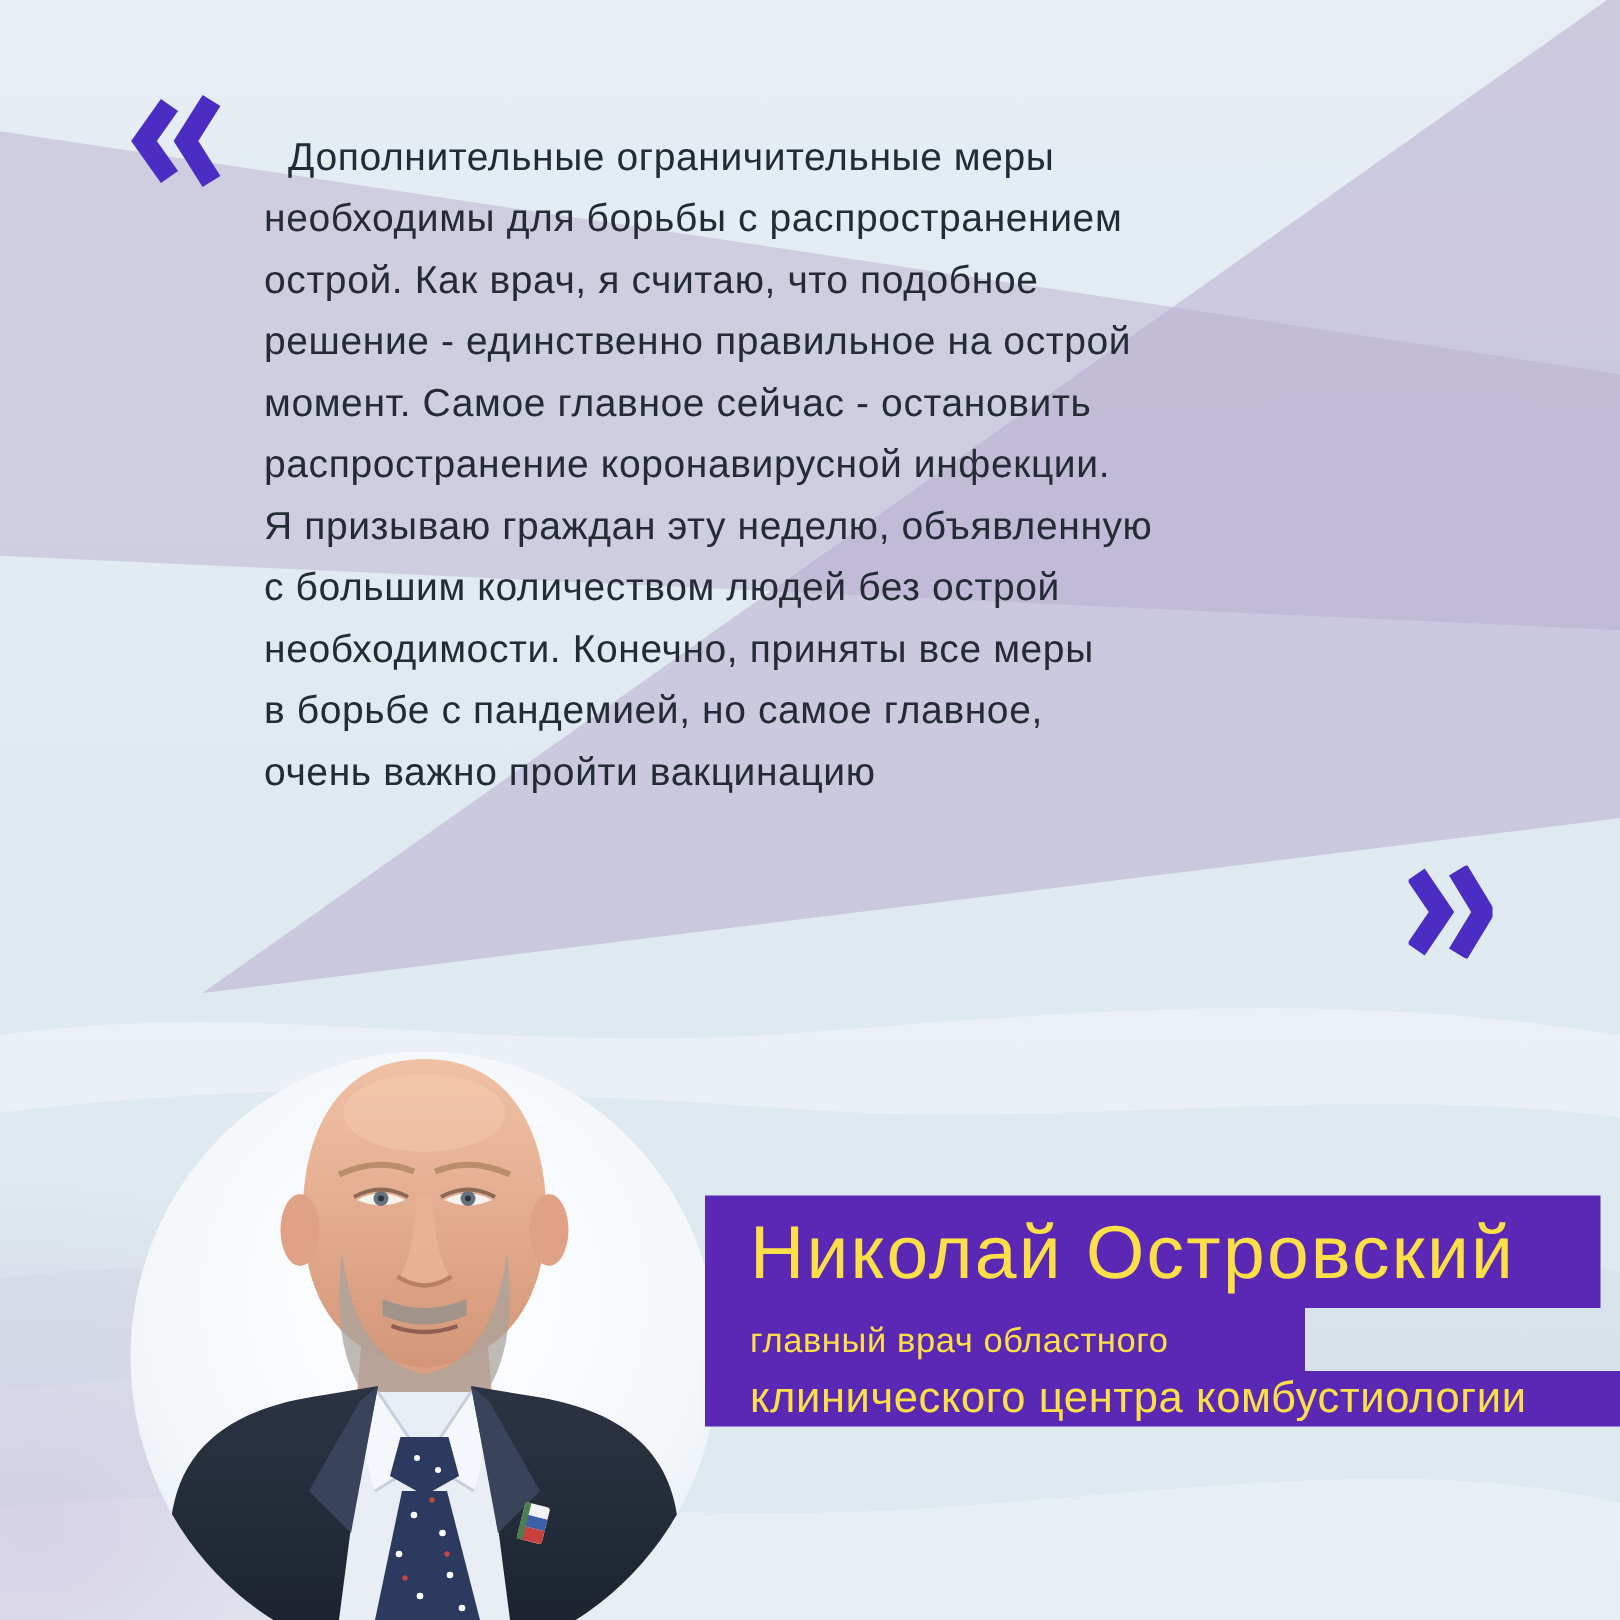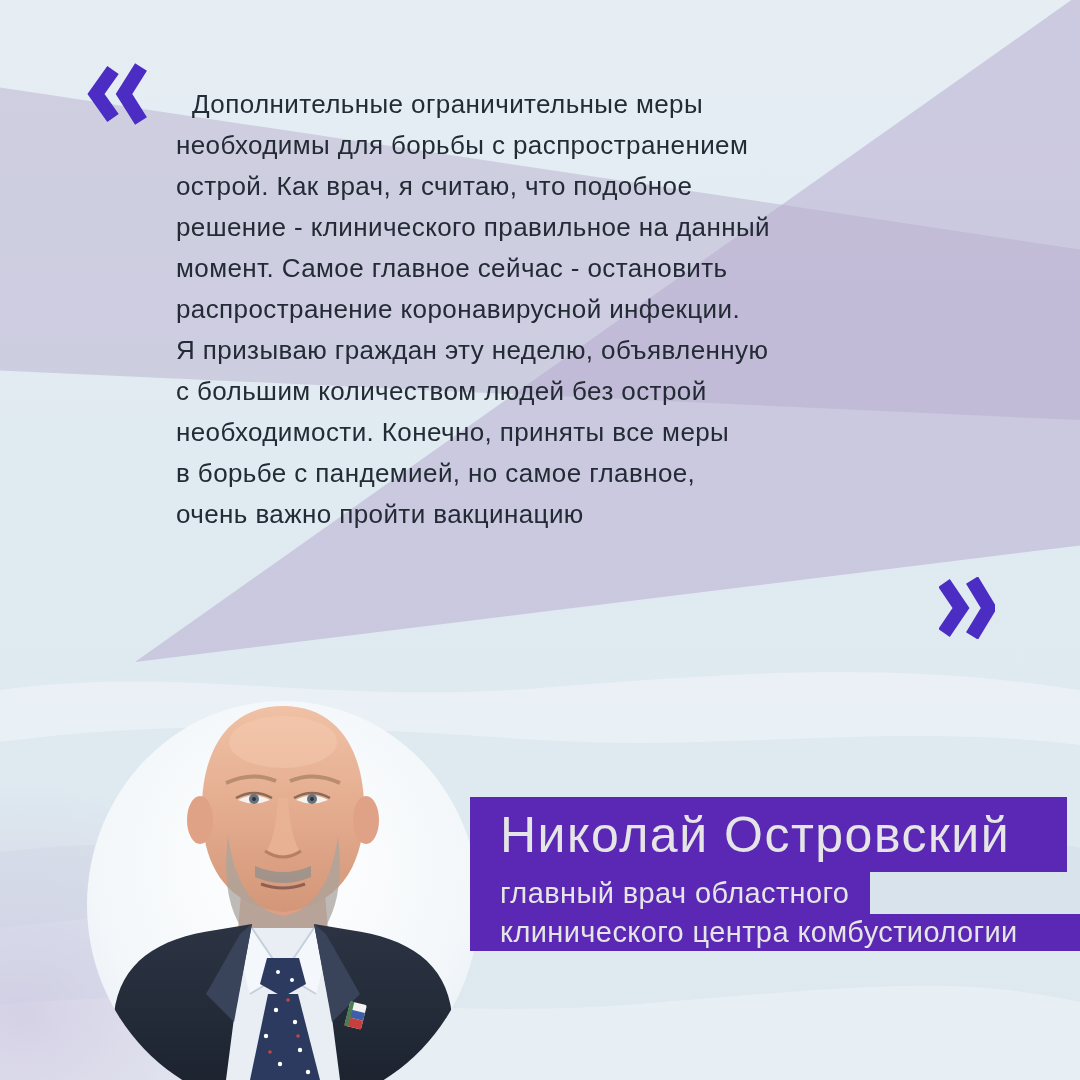--- a/index.html
+++ b/index.html
@@ -29,23 +29,23 @@
     color:#232b35;font-weight:400;
   }
   .q-line{white-space:nowrap;}
   .q-line:first-child{padding-left:16px;}
   .mark{position:absolute;}
   .mark-open{left:86px;top:62px;}
   .mark-close{left:939px;top:577px;}
   
   .portrait{position:absolute;left:0;top:0;width:1080px;height:1080px;pointer-events:none;}
   
-  .panel-row{position:absolute;left:470px;display:flex;align-items:center;color:#e5e5e5;}
+  .panel-row{position:absolute;left:470px;display:flex;align-items:center;color:#fde047;}
   .row-name{top:797px;width:597px;height:75px;font-size:50px;letter-spacing:1.5px;font-weight:400;}
-  .row-title1{top:872px;width:400px;height:42px;font-size:29px;letter-spacing:.4px;}
+  .row-title1{top:872px;width:400px;height:42px;font-size:23px;letter-spacing:.4px;}
   .row-title2{top:914px;width:661px;height:37px;font-size:29px;letter-spacing:.4px;}
   .panel-row .txt{padding-left:30px;white-space:nowrap;}
 </style>
 </head>
 <body>
 
 <div class="canvas">
 
   <div class="bg-shape wedge-left"></div>
   <div class="bg-shape wedge-right"></div>
@@ -61,21 +61,21 @@
     <g fill="none" stroke="#4B2DC3" stroke-width="14" stroke-linejoin="miter">
       <path d="M27,8 L10,32 L27,56"></path>
       <path d="M55,5 L38,32 L55,59"></path>
     </g>
   </svg>
 
   <div class="quote-block">
     <div class="q-line">Дополнительные ограничительные меры</div>
     <div class="q-line">необходимы для борьбы с распространением</div>
     <div class="q-line">острой. Как врач, я считаю, что подобное</div>
-    <div class="q-line">решение - клинического правильное на данный</div>
+    <div class="q-line">решение - единственно правильное на острой</div>
     <div class="q-line">момент. Самое главное сейчас - остановить</div>
     <div class="q-line">распространение коронавирусной инфекции.</div>
     <div class="q-line">Я призываю граждан эту неделю, объявленную</div>
     <div class="q-line">с большим количеством людей без острой</div>
     <div class="q-line">необходимости. Конечно, приняты все меры</div>
     <div class="q-line">в борьбе с пандемией, но самое главное,</div>
     <div class="q-line">очень важно пройти вакцинацию</div>
   </div>
 
   <svg class="mark mark-close" width="56" height="62" viewBox="0 0 56 62" aria-label="»">

